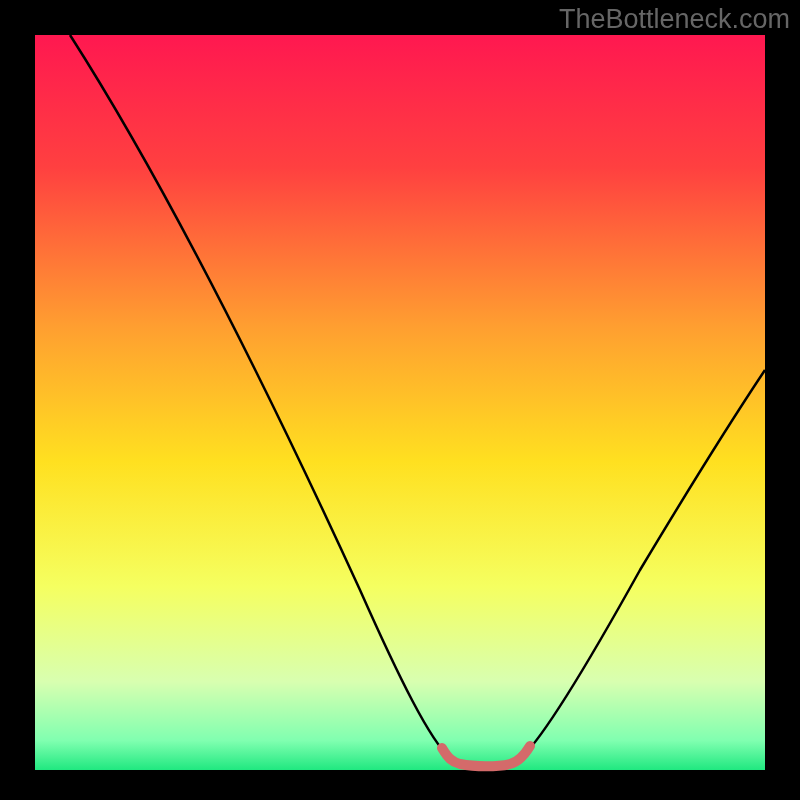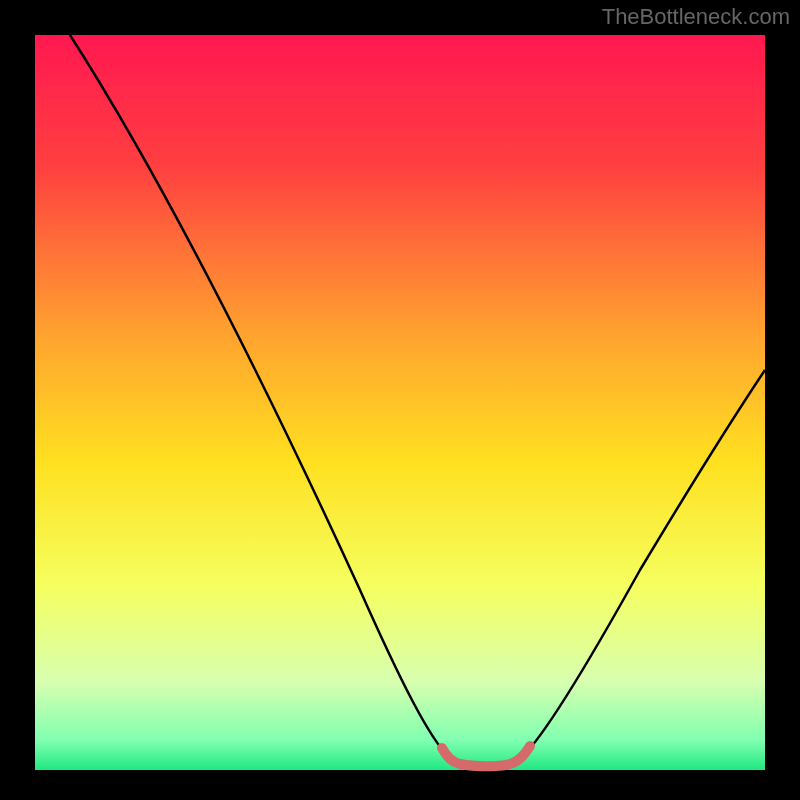--- a/index.html
+++ b/index.html
@@ -14,21 +14,21 @@
   .container {
     position: relative;
     width: 800px;
     height: 800px;
   }
   .watermark {
     position: absolute;
     top: 4px;
     right: 10px;
     color: #666;
-    font-size: 22px;
+    font-size: 27px;
     font-weight: 500;
     z-index: 10;
   }
   svg {
     display: block;
   }
 </style>
 </head>
 <body>
 

